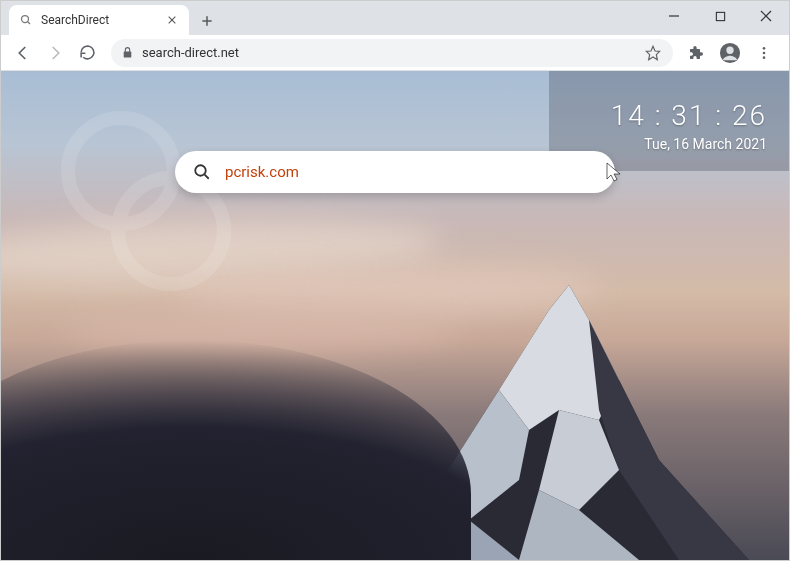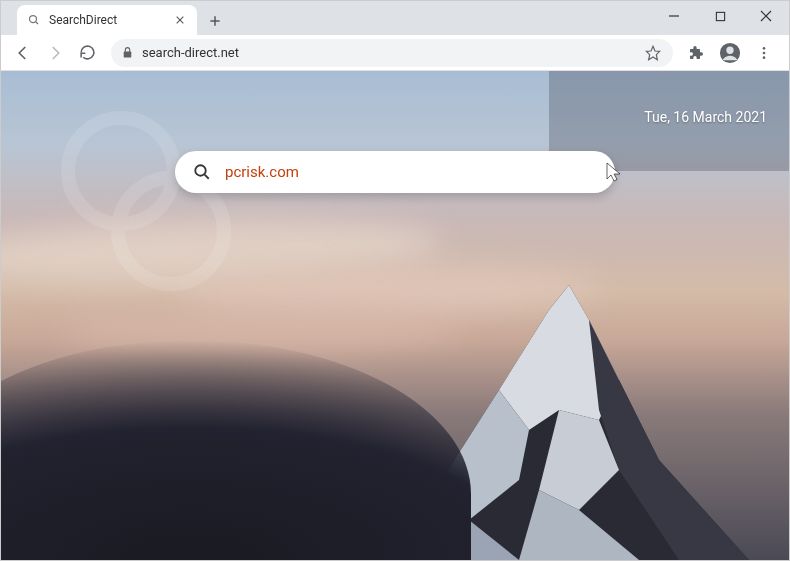--- a/index.html
+++ b/index.html
@@ -1,20 +1,20 @@
 <!DOCTYPE html>
 <html><head>
 <meta charset="utf-8">
 <style>
 * { margin: 0; padding: 0; box-sizing: border-box; font-family: -apple-system, BlinkMacSystemFont, "Segoe UI", Roboto, Arial, sans-serif; }
 body { width: 790px; height: 561px; overflow: hidden; background: #fff; }
 
 .window { width: 100%; height: 100%; background: #fff; display: flex; flex-direction: column; border: 1px solid #ccc; }
 
-.titlebar { height: 34px; background: #dee1e6; display: flex; align-items: flex-end; padding-left: 16px; position: relative; }
+.titlebar { height: 34px; background: #dee1e6; display: flex; align-items: flex-end; padding-left: 8px; position: relative; }
 .tab { display: flex; align-items: center; gap: 8px; background: #fff; height: 30px; padding: 0 10px; border-radius: 8px 8px 0 0; font-size: 12px; color: #333; width: 180px; position: relative; }
 .tab .favicon { width: 14px; height: 14px; display: flex; align-items: center; justify-content: center; color: #777; flex-shrink: 0; }
 .tab .close { margin-left: auto; width: 14px; height: 14px; display: flex; align-items: center; justify-content: center; color: #555; cursor: pointer; flex-shrink: 0; }
 .newtab { width: 28px; height: 28px; display: flex; align-items: center; justify-content: center; color: #555; cursor: pointer; margin-left: 4px; }
 .win-controls { position: absolute; right: 0; top: 0; display: flex; height: 30px; }
 .win-controls div { width: 46px; display: flex; align-items: center; justify-content: center; color: #333; cursor: pointer; }
 
 .toolbar { height: 36px; background: #fff; display: flex; align-items: center; padding: 0 8px; gap: 4px; border-bottom: 1px solid #e0e0e0; }
 .nav-btn { width: 28px; height: 28px; border-radius: 50%; display: flex; align-items: center; justify-content: center; color: #5f6368; cursor: pointer; }
 .nav-btn.disabled { color: #bbb; cursor: default; }
@@ -47,21 +47,21 @@
 
 .mountain-wrap { position: absolute; right: 40px; bottom: 0; width: 430px; height: 300px; }
 .mountain-wrap svg { width: 100%; height: 100%; display: block; }
 
 
 .panel { position: absolute; top: 0; right: 0; width: 240px; height: 100px; background: rgba(40,40,50,0.25); }
 
 
 .clock { position: absolute; top: 28px; right: 22px; color: #fff; text-align: right; text-shadow: 0 1px 2px rgba(0,0,0,0.3); }
 .clock .time { font-size: 28px; font-weight: 300; letter-spacing: 2px; }
-.clock .date { font-size: 14px; font-weight: 400; margin-top: 10px; }
+.clock .date { font-size: 14px; font-weight: 400; margin-top: 4px; }
 
 
 .search { position: absolute; top: 80px; left: 50%; transform: translateX(-50%); width: 440px; height: 42px; background: #fff; border-radius: 22px; display: flex; align-items: center; padding: 0 18px; gap: 14px; box-shadow: 0 4px 10px rgba(0,0,0,0.18); }
 .search .sicon { color: #333; flex-shrink: 0; }
 .search .query { font-size: 15px; color: #c2410c; flex: 1; }
 .search-cursor { position: absolute; left: 50%; margin-left: 210px; top: 90px; color: #fff; pointer-events: none; }
 
 svg { display: block; }
 </style>
 </head>
@@ -185,20 +185,21 @@
         <polygon points="270,60 300,120 340,200 430,300 360,300 300,210 280,150" fill="#383845"></polygon>
         <polygon points="240,150 280,160 300,210 260,250 220,230" fill="#c8ccd4"></polygon>
         <polygon points="0,300 110,240 150,260 200,300" fill="#9aa4b4"></polygon>
         <polygon points="200,300 220,230 260,250 320,300" fill="#aeb6c2"></polygon>
       </svg>
     </div>
 
     <div class="dune"></div>
 
     <div class="clock">
+      <div class="time">14 : 31 : 26</div>
       <div class="date">Tue, 16 March 2021</div>
     </div>
 
     <div class="search">
       <span class="sicon">
         <svg width="18" height="18" viewBox="0 0 24 24" fill="none" stroke="currentColor" stroke-width="2.4">
             <circle cx="10" cy="10" r="7"></circle>
             <line x1="21" y1="21" x2="15.5" y2="15.5"></line>
           </svg>
       </span>

